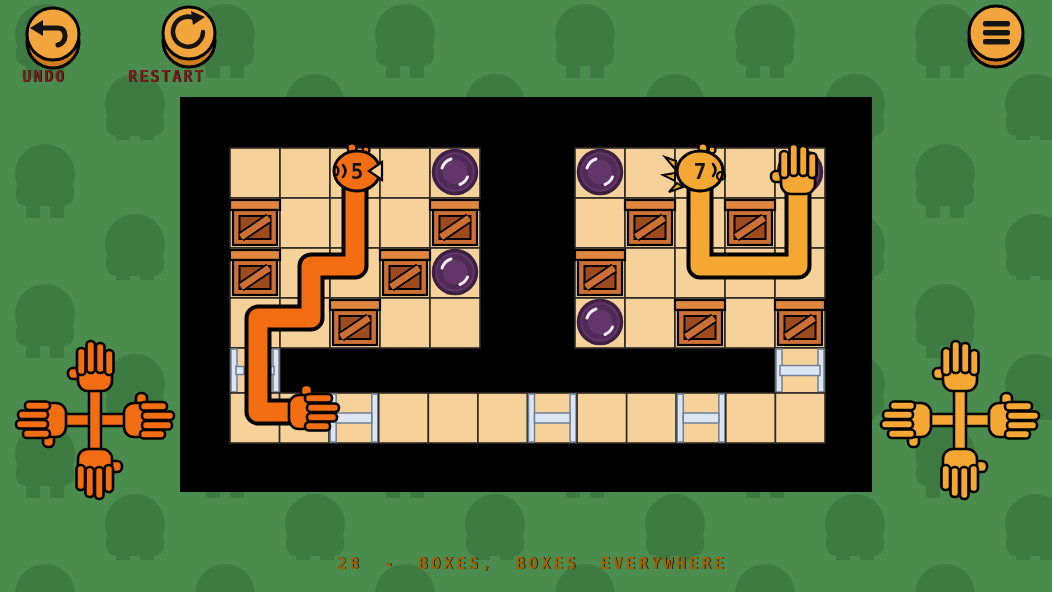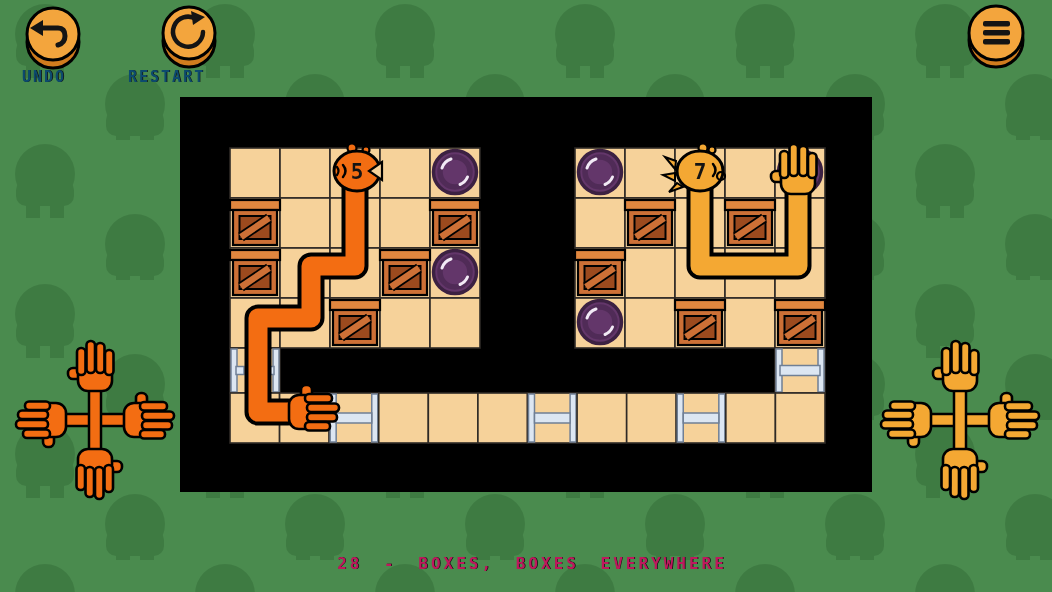--- a/index.html
+++ b/index.html
@@ -1,26 +1,26 @@
 <!DOCTYPE html>
 <html><head>
 <meta charset="utf-8">
 <style>
   html,body{margin:0;padding:0;}
   #stage{position:relative;width:1052px;height:592px;overflow:hidden;
          font-family:"DejaVu Sans Mono", monospace;}
   #bg-svg{position:absolute;left:0;top:0;}
   .hud-btn{position:absolute;cursor:pointer;}
   .hud-label{position:absolute;font-weight:bold;font-size:15px;letter-spacing:2px;
-             color:#0c4a6e;text-shadow:0.6px 0 #111;}
+             color:#7f1d1d;text-shadow:0.6px 0 #111;}
   #board-svg{position:absolute;left:180px;top:97px;}
   .cross-svg{position:absolute;}
   #caption{position:absolute;left:0;right:0;top:554px;text-align:center;
            font-weight:bold;font-size:16px;letter-spacing:3px;word-spacing:9px;
-           color:#be185d;text-shadow:0.7px 0 #0d0d0d;padding-left:12px;}
+           color:#a16207;text-shadow:0.7px 0 #0d0d0d;padding-left:12px;}
 </style>
 </head>
 <body>
 
 <div id="stage">
 
   <svg id="bg-svg" width="1052" height="592">
     <defs>
       <g id="tree">
         <circle cx="43" cy="30" r="30"></circle>

